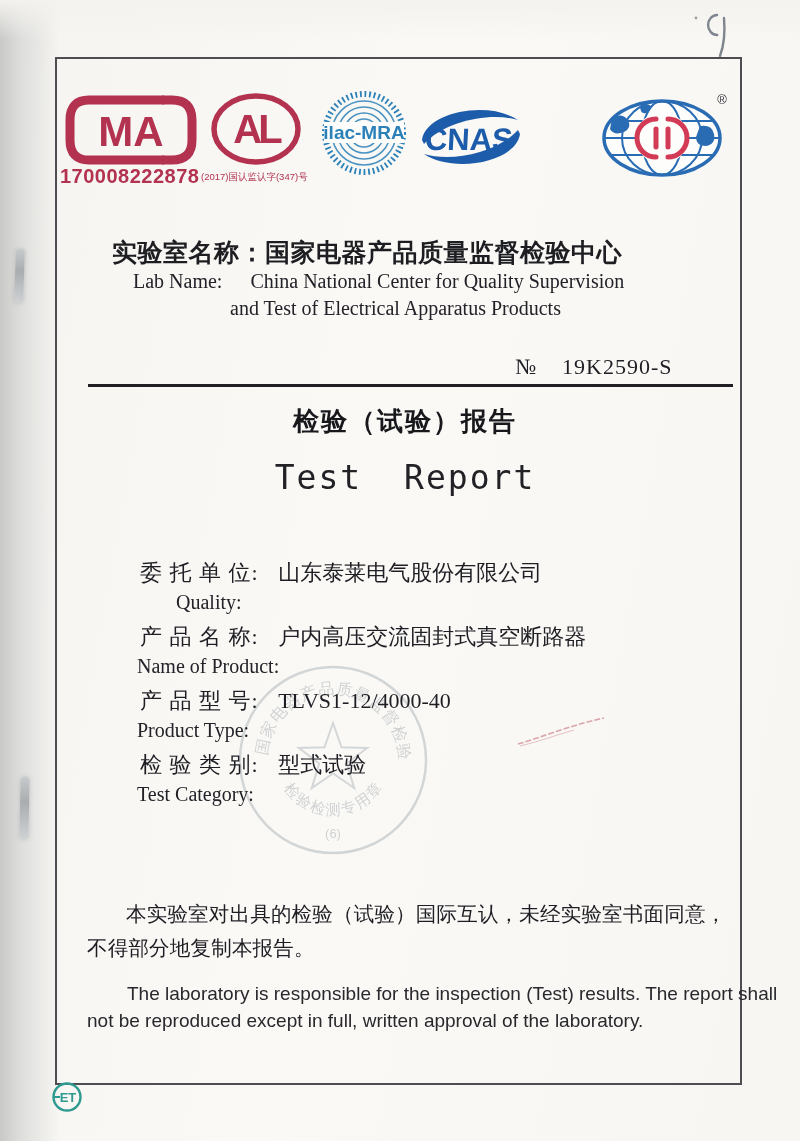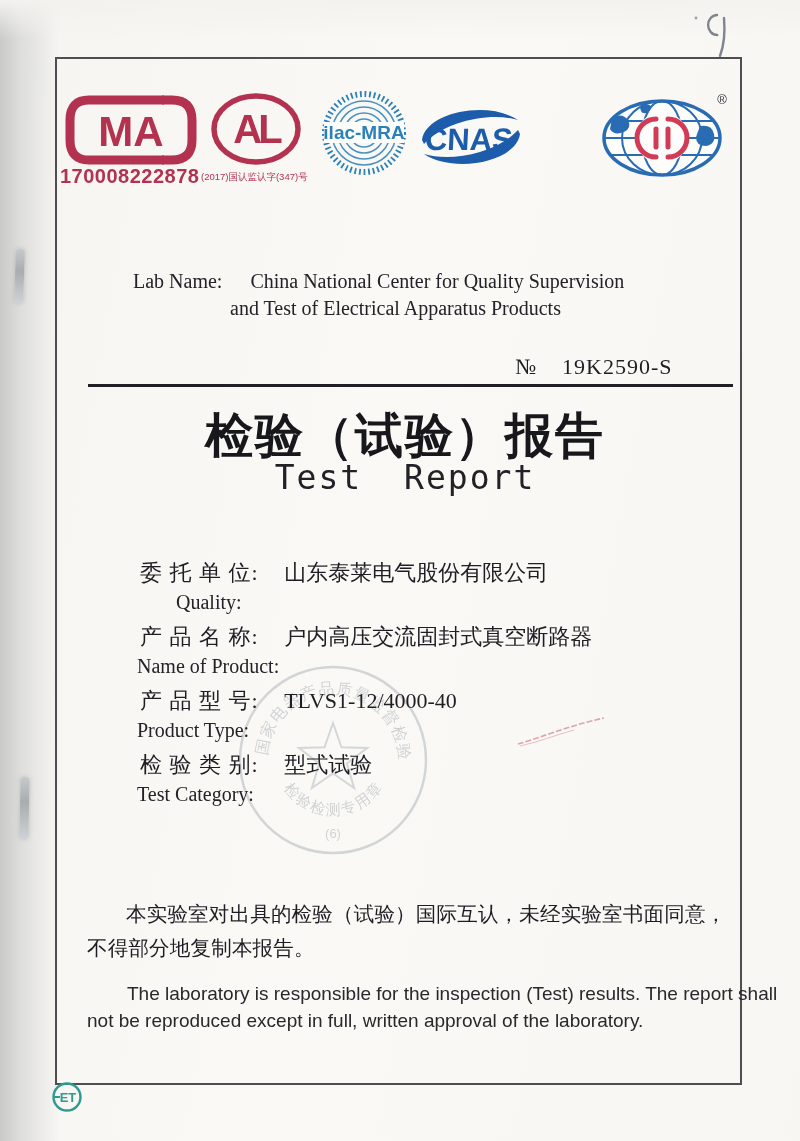--- a/index.html
+++ b/index.html
@@ -22,27 +22,27 @@
   .al-cap{font-family:"Liberation Sans",sans-serif;font-size:9.5px;color:#b23250;white-space:nowrap;}
   .accr{font-family:"Liberation Sans",sans-serif;font-weight:bold;font-size:11.5px;
         line-height:1.42;color:#2e2e36;white-space:nowrap;}
   
   .lab-zh{font-family:"Liberation Sans",sans-serif;font-weight:bold;font-size:25px;color:#1d1d22;letter-spacing:.5px;white-space:nowrap;}
   .lab-en{font-family:"Liberation Serif",serif;font-size:20px;color:#222228;white-space:nowrap;}
   
   .repno{font-family:"Liberation Serif",serif;font-size:22px;color:#1e1e24;letter-spacing:1px;}
   .rule{position:absolute;left:88px;top:384px;width:645px;height:3px;background:#1f1f24;}
   
-  .title-zh{font-family:"Liberation Sans",sans-serif;font-weight:bold;font-size:48px;
+  .title-zh{font-family:"Liberation Sans",sans-serif;font-weight:bold;font-size:26px;
         color:#17171c;letter-spacing:2px;text-align:center;white-space:nowrap;}
   .title-en{font-family:"DejaVu Sans Mono","Liberation Mono",monospace;font-size:33px;
         color:#222226;letter-spacing:2px;word-spacing:20px;text-align:center;white-space:nowrap;}
   
   .f-zh{font-family:"Liberation Serif",serif;font-size:22px;color:#1e1e24;white-space:nowrap;}
-  .f-zh .lbl{letter-spacing:1px;margin-right:20px;}
+  .f-zh .lbl{letter-spacing:1px;margin-right:14px;}
   .f-en{font-family:"Liberation Serif",serif;font-size:20px;color:#222228;white-space:nowrap;}
   
   .ft-zh{font-family:"Liberation Serif",serif;font-size:20.5px;color:#1d1d23;white-space:nowrap;letter-spacing:.2px;}
   .ft-en{font-family:"Liberation Sans",sans-serif;font-size:19px;color:#28282d;white-space:nowrap;}
   svg text{user-select:none;}
 </style>
 </head>
 <body>
 
 <div class="scan">
@@ -112,20 +112,21 @@
       <path d="M 40,18 q 8,-4 12,1 l -4,6 q -8,2 -8,-7 z"></path>
     </g>
     <circle cx="62" cy="50" r="26" fill="#fdfdfb"></circle>
     <g fill="none" stroke="#d23a55" stroke-width="5" stroke-linecap="round">
       <path d="M 56,31 A 19,19 0 1 0 56,69 M 56,41 L 56,59"></path>
       <path d="M 68,31 A 19,19 0 1 1 68,69 M 68,41 L 68,59"></path>
     </g>
     <text x="122" y="16" text-anchor="middle" font-family="Liberation Sans, sans-serif" font-size="13" fill="#33333a">®</text>
   </svg>
 
+  <div class="abs lab-zh" style="left:112px;top:236px;">实验室名称：国家电器产品质量监督检验中心</div>
   <div class="abs lab-en" style="left:133px;top:270px;">
     <span>Lab Name:</span>
     <span style="display:inline-block;width:18px;"></span>
     <span>China National Center for Quality Supervision</span>
   </div>
   <div class="abs lab-en" style="left:230px;top:297px;">and Test of Electrical Apparatus Products</div>
 
   <div class="abs repno" style="left:515px;top:354px;">
     <span>№</span>
     <span style="display:inline-block;width:12px;"></span>

